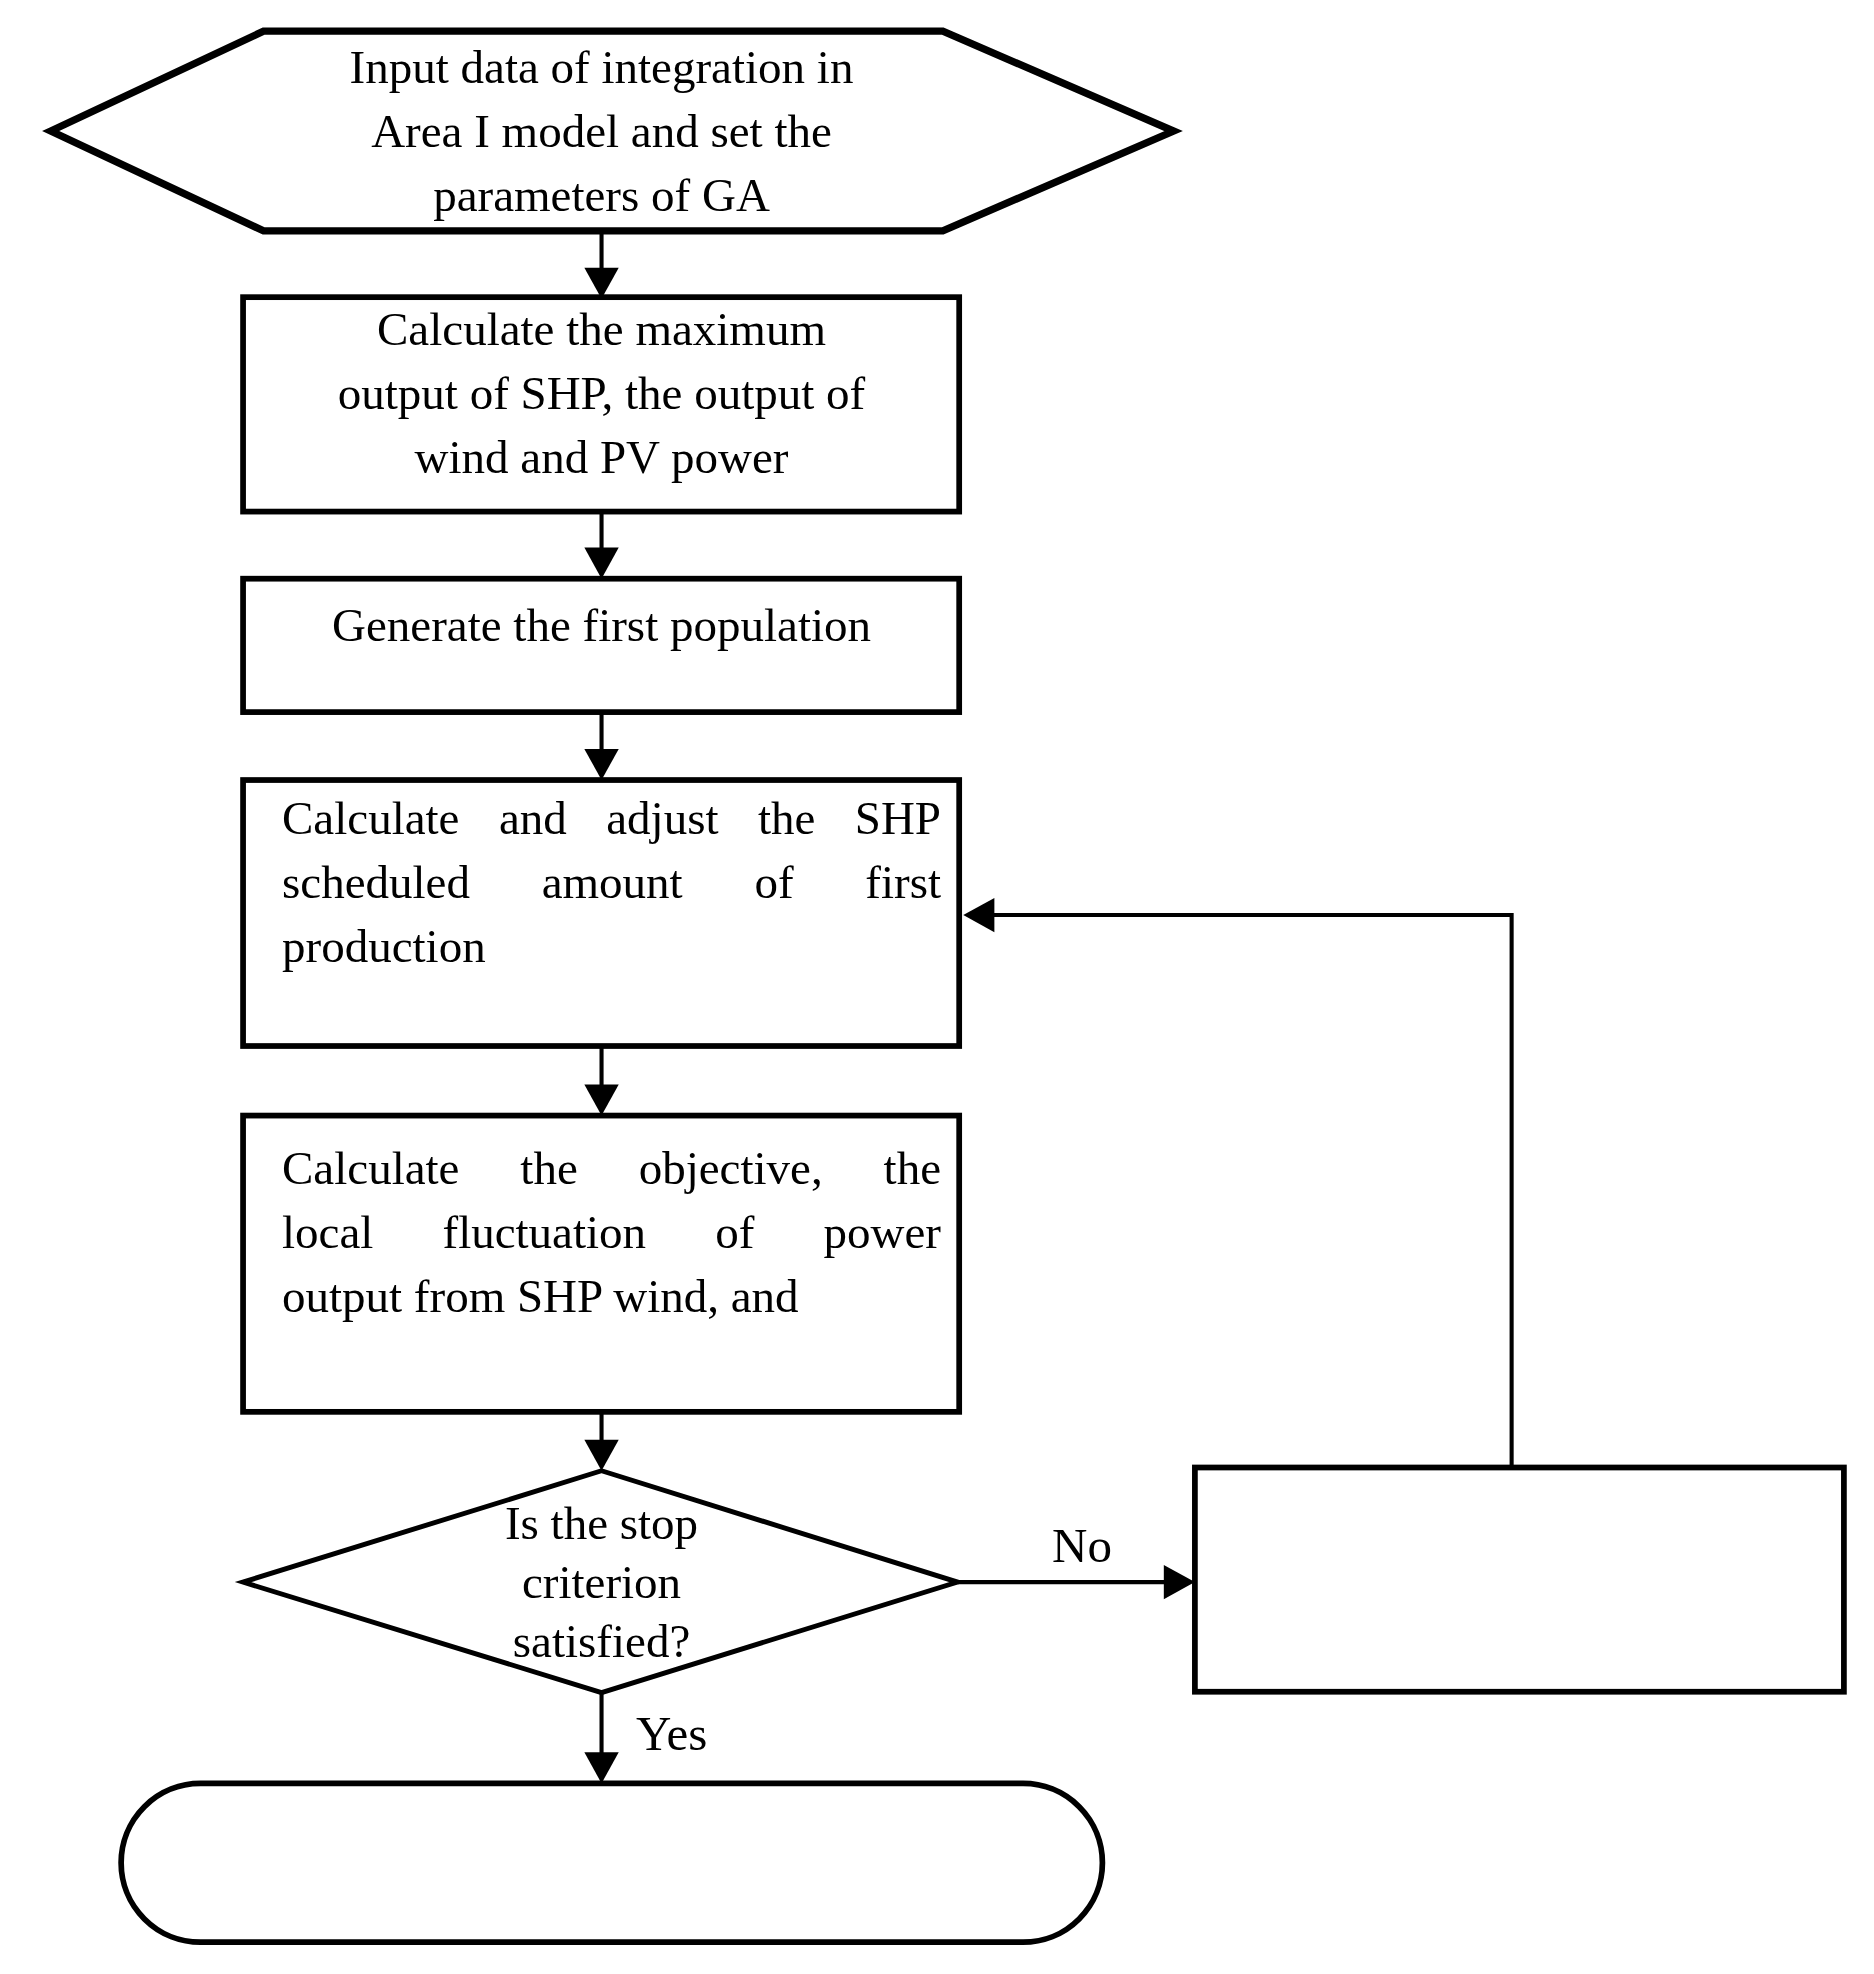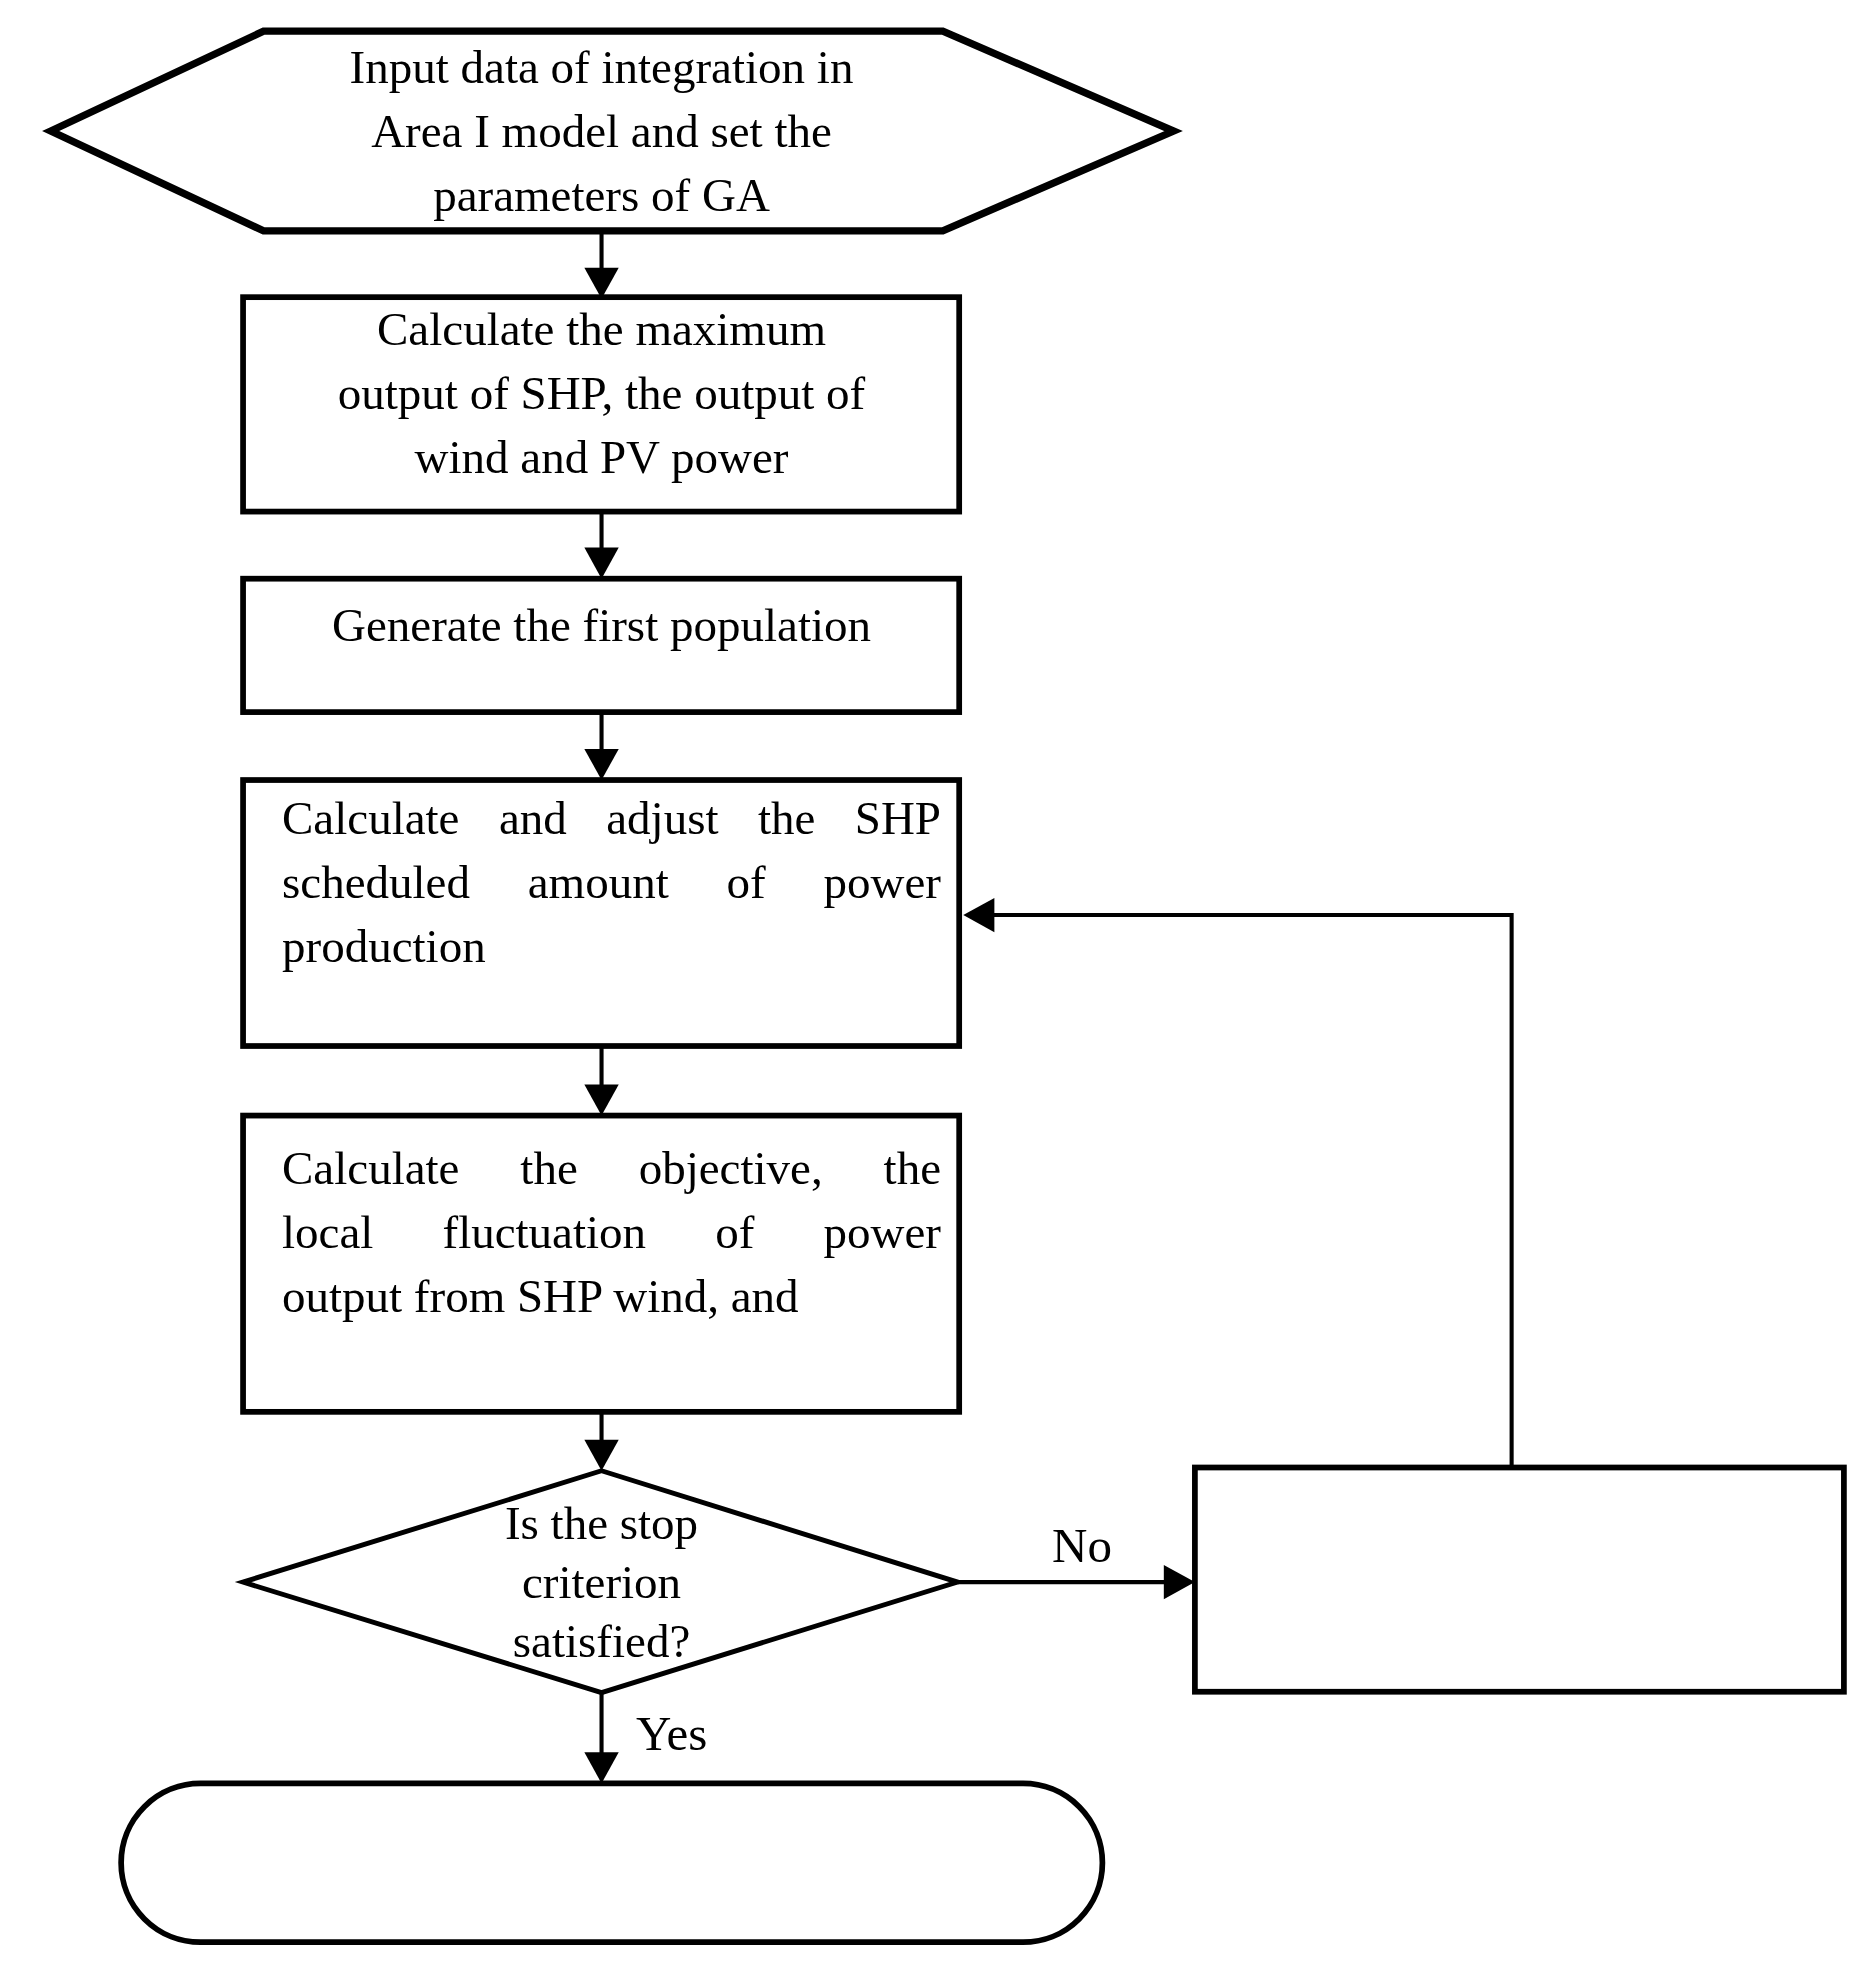--- a/index.html
+++ b/index.html
@@ -78,21 +78,21 @@
       <div class="line">output of SHP, the output of</div>
       <div class="line">wind and PV power</div>
     </div>
 
   <div class="tb center" style="left:262px; top:593px; width:679px;">
       <div class="line">Generate the first population</div>
     </div>
 
   <div class="tb justify last-left" style="left:282px; top:786px; width:659px;">
       <div class="line">Calculate and adjust the SHP</div>
-      <div class="line">scheduled amount of power</div>
+      <div class="line">scheduled amount of first</div>
       <div class="line">production</div>
     </div>
 
   <div class="tb justify last-left" style="left:282px; top:1136px; width:659px;">
       <div class="line">Calculate the objective, the</div>
       <div class="line">local fluctuation of power</div>
       <div class="line">output from SHP wind, and</div>
     </div>
 
   <div class="tb center diamond-text" style="left:397px; top:1494px; width:409px;">

